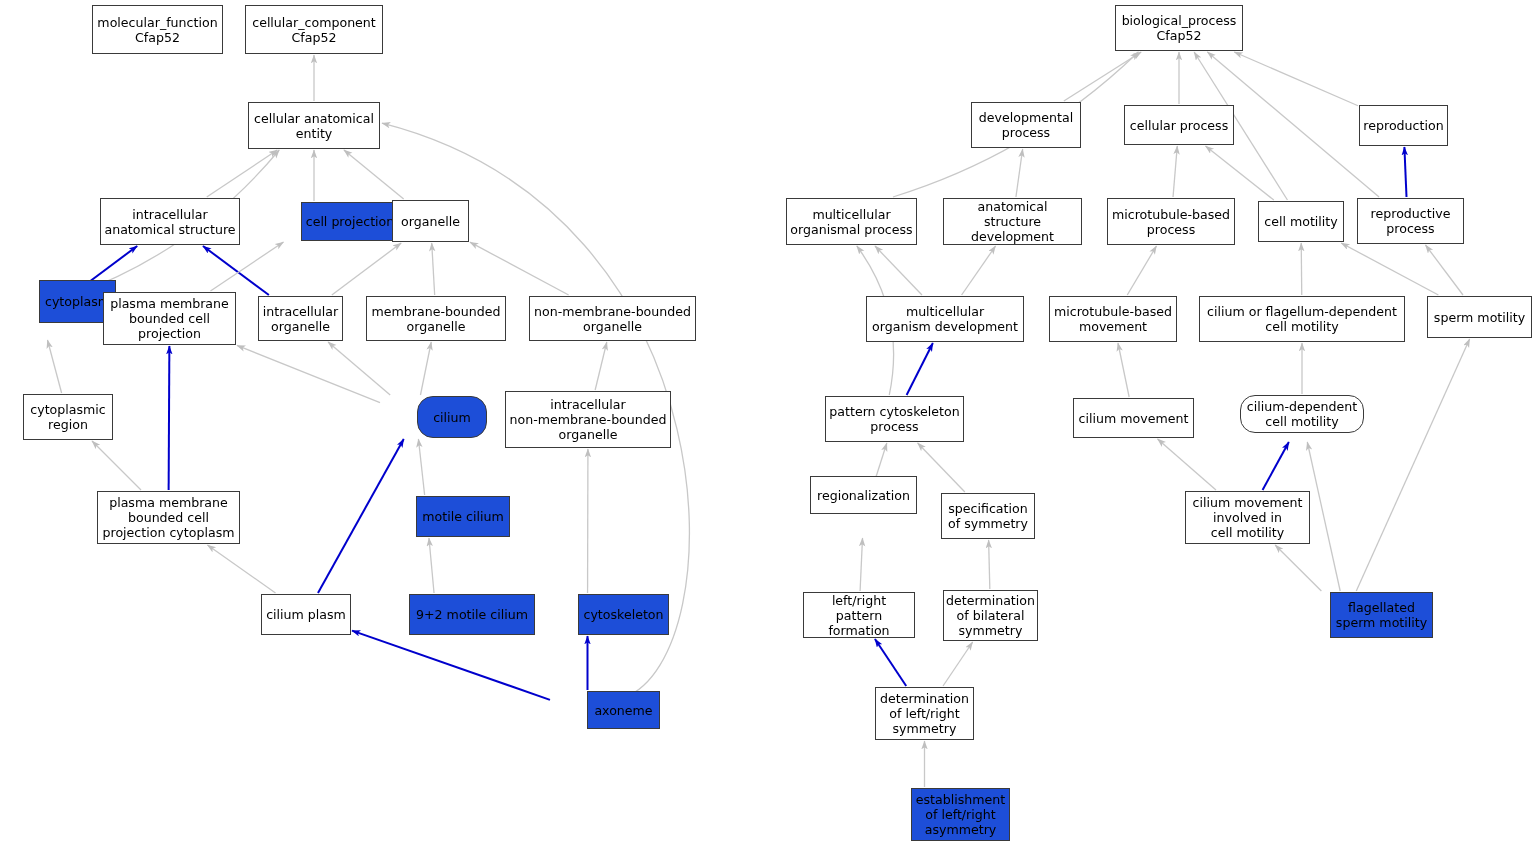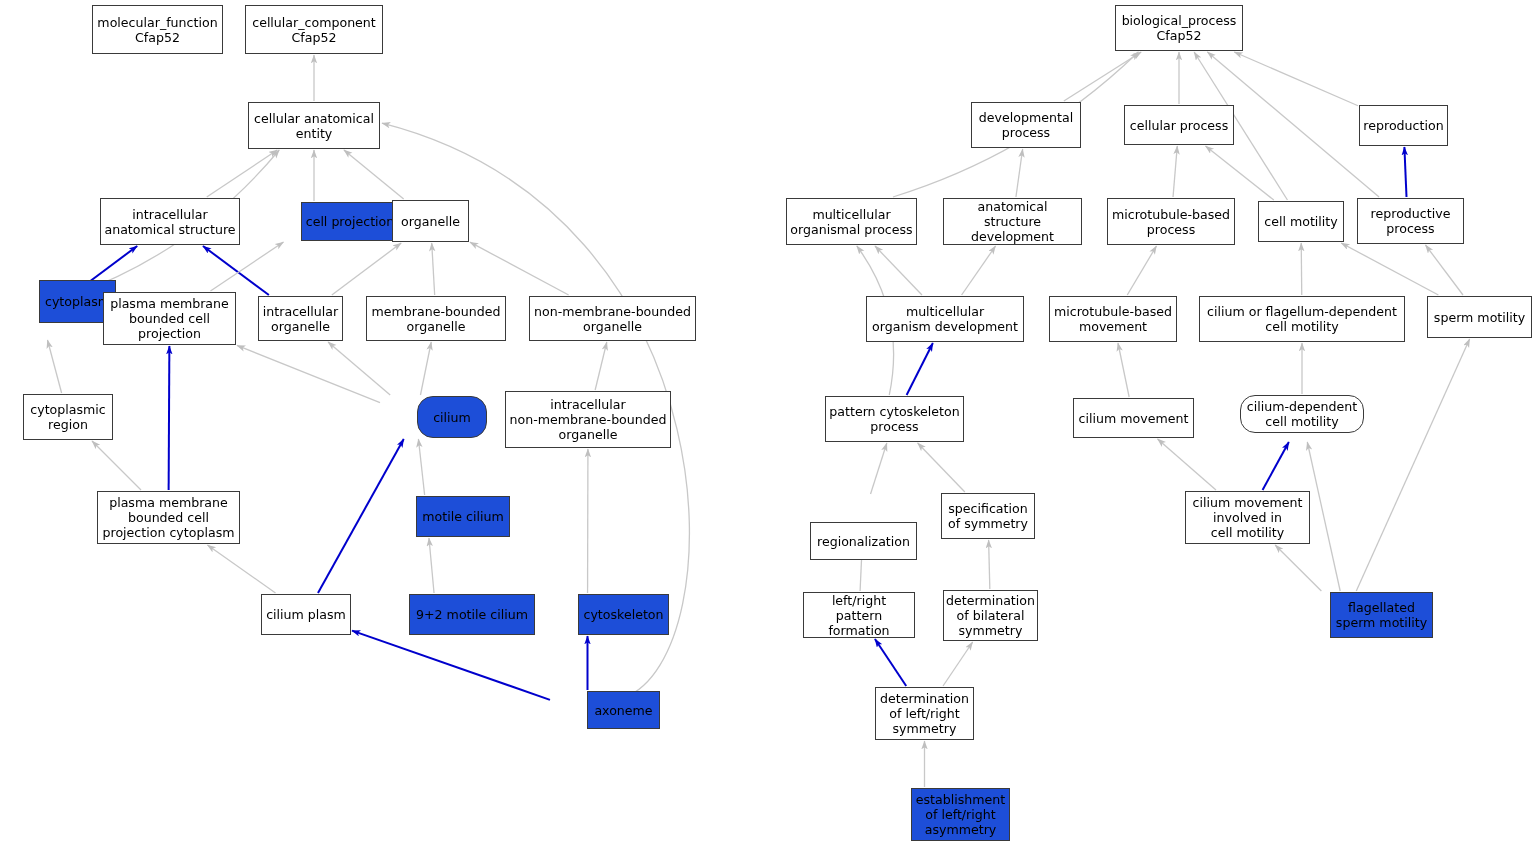--- a/index.html
+++ b/index.html
@@ -153,21 +153,21 @@
       <div class="node" style="left: 1049px; top: 296px; width: 128px; height: 46px;"><span>microtubule-based
 movement</span></div>
       <div class="node" style="left: 1199px; top: 296px; width: 206px; height: 46px;"><span>cilium or flagellum-dependent
 cell motility</span></div>
       <div class="node" style="left: 1427px; top: 296px; width: 105px; height: 42px;"><span>sperm motility</span></div>
       <div class="node" style="left: 825px; top: 396px; width: 139px; height: 46px;"><span>pattern cytoskeleton
 process</span></div>
       <div class="node" style="left: 1073px; top: 398px; width: 121px; height: 40px;"><span>cilium movement</span></div>
       <div class="node" style="left: 1240px; top: 395px; width: 124px; height: 32px; border-radius: 15px;"><span>cilium-dependent
 cell motility</span></div>
-      <div class="node" style="left: 810px; top: 522px; width: 107px; height: 36px; justify-content: center;"><span>regionalization</span></div>
+      <div class="node" style="left: 810px; top: 476px; width: 107px; height: 36px; justify-content: center;"><span>regionalization</span></div>
       <div class="node" style="left: 941px; top: 493px; width: 94px; height: 46px;"><span>specification
 of symmetry</span></div>
       <div class="node" style="left: 1185px; top: 491px; width: 125px; height: 53px;"><span>cilium movement
 involved in
 cell motility</span></div>
       <div class="node" style="left: 803px; top: 592px; width: 112px; height: 46px;"><span>left/right pattern
 formation</span></div>
       <div class="node" style="left: 943px; top: 590px; width: 95px; height: 51px;"><span>determination
 of bilateral
 symmetry</span></div>

